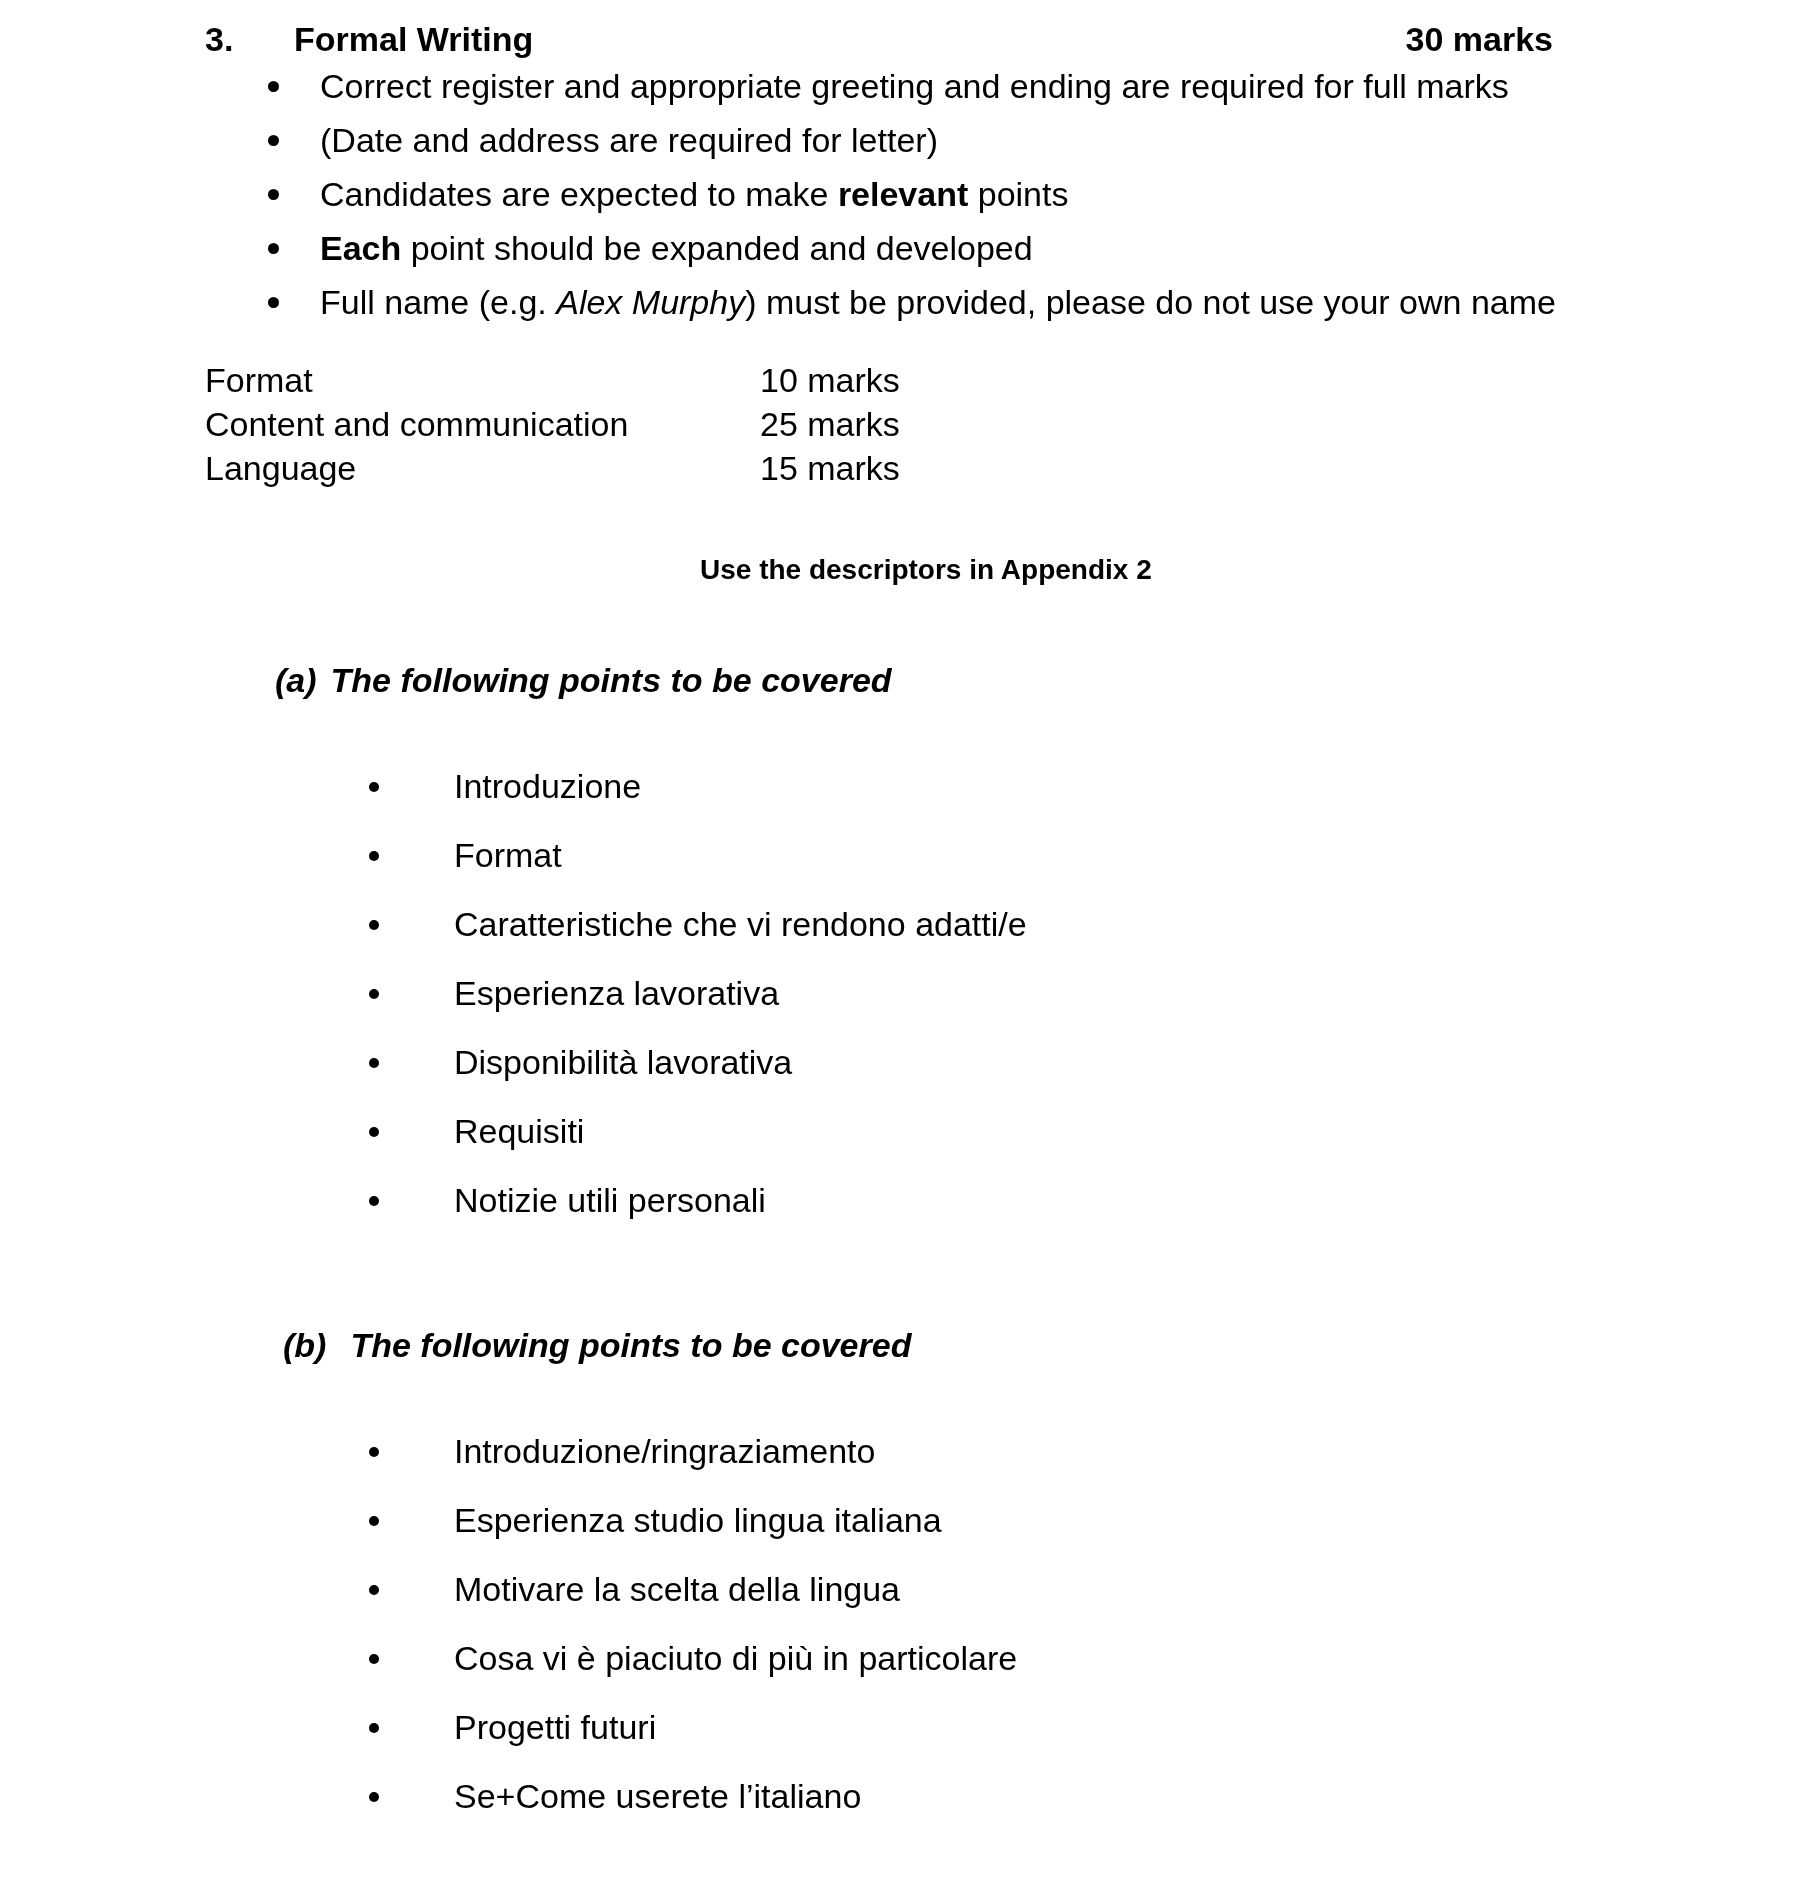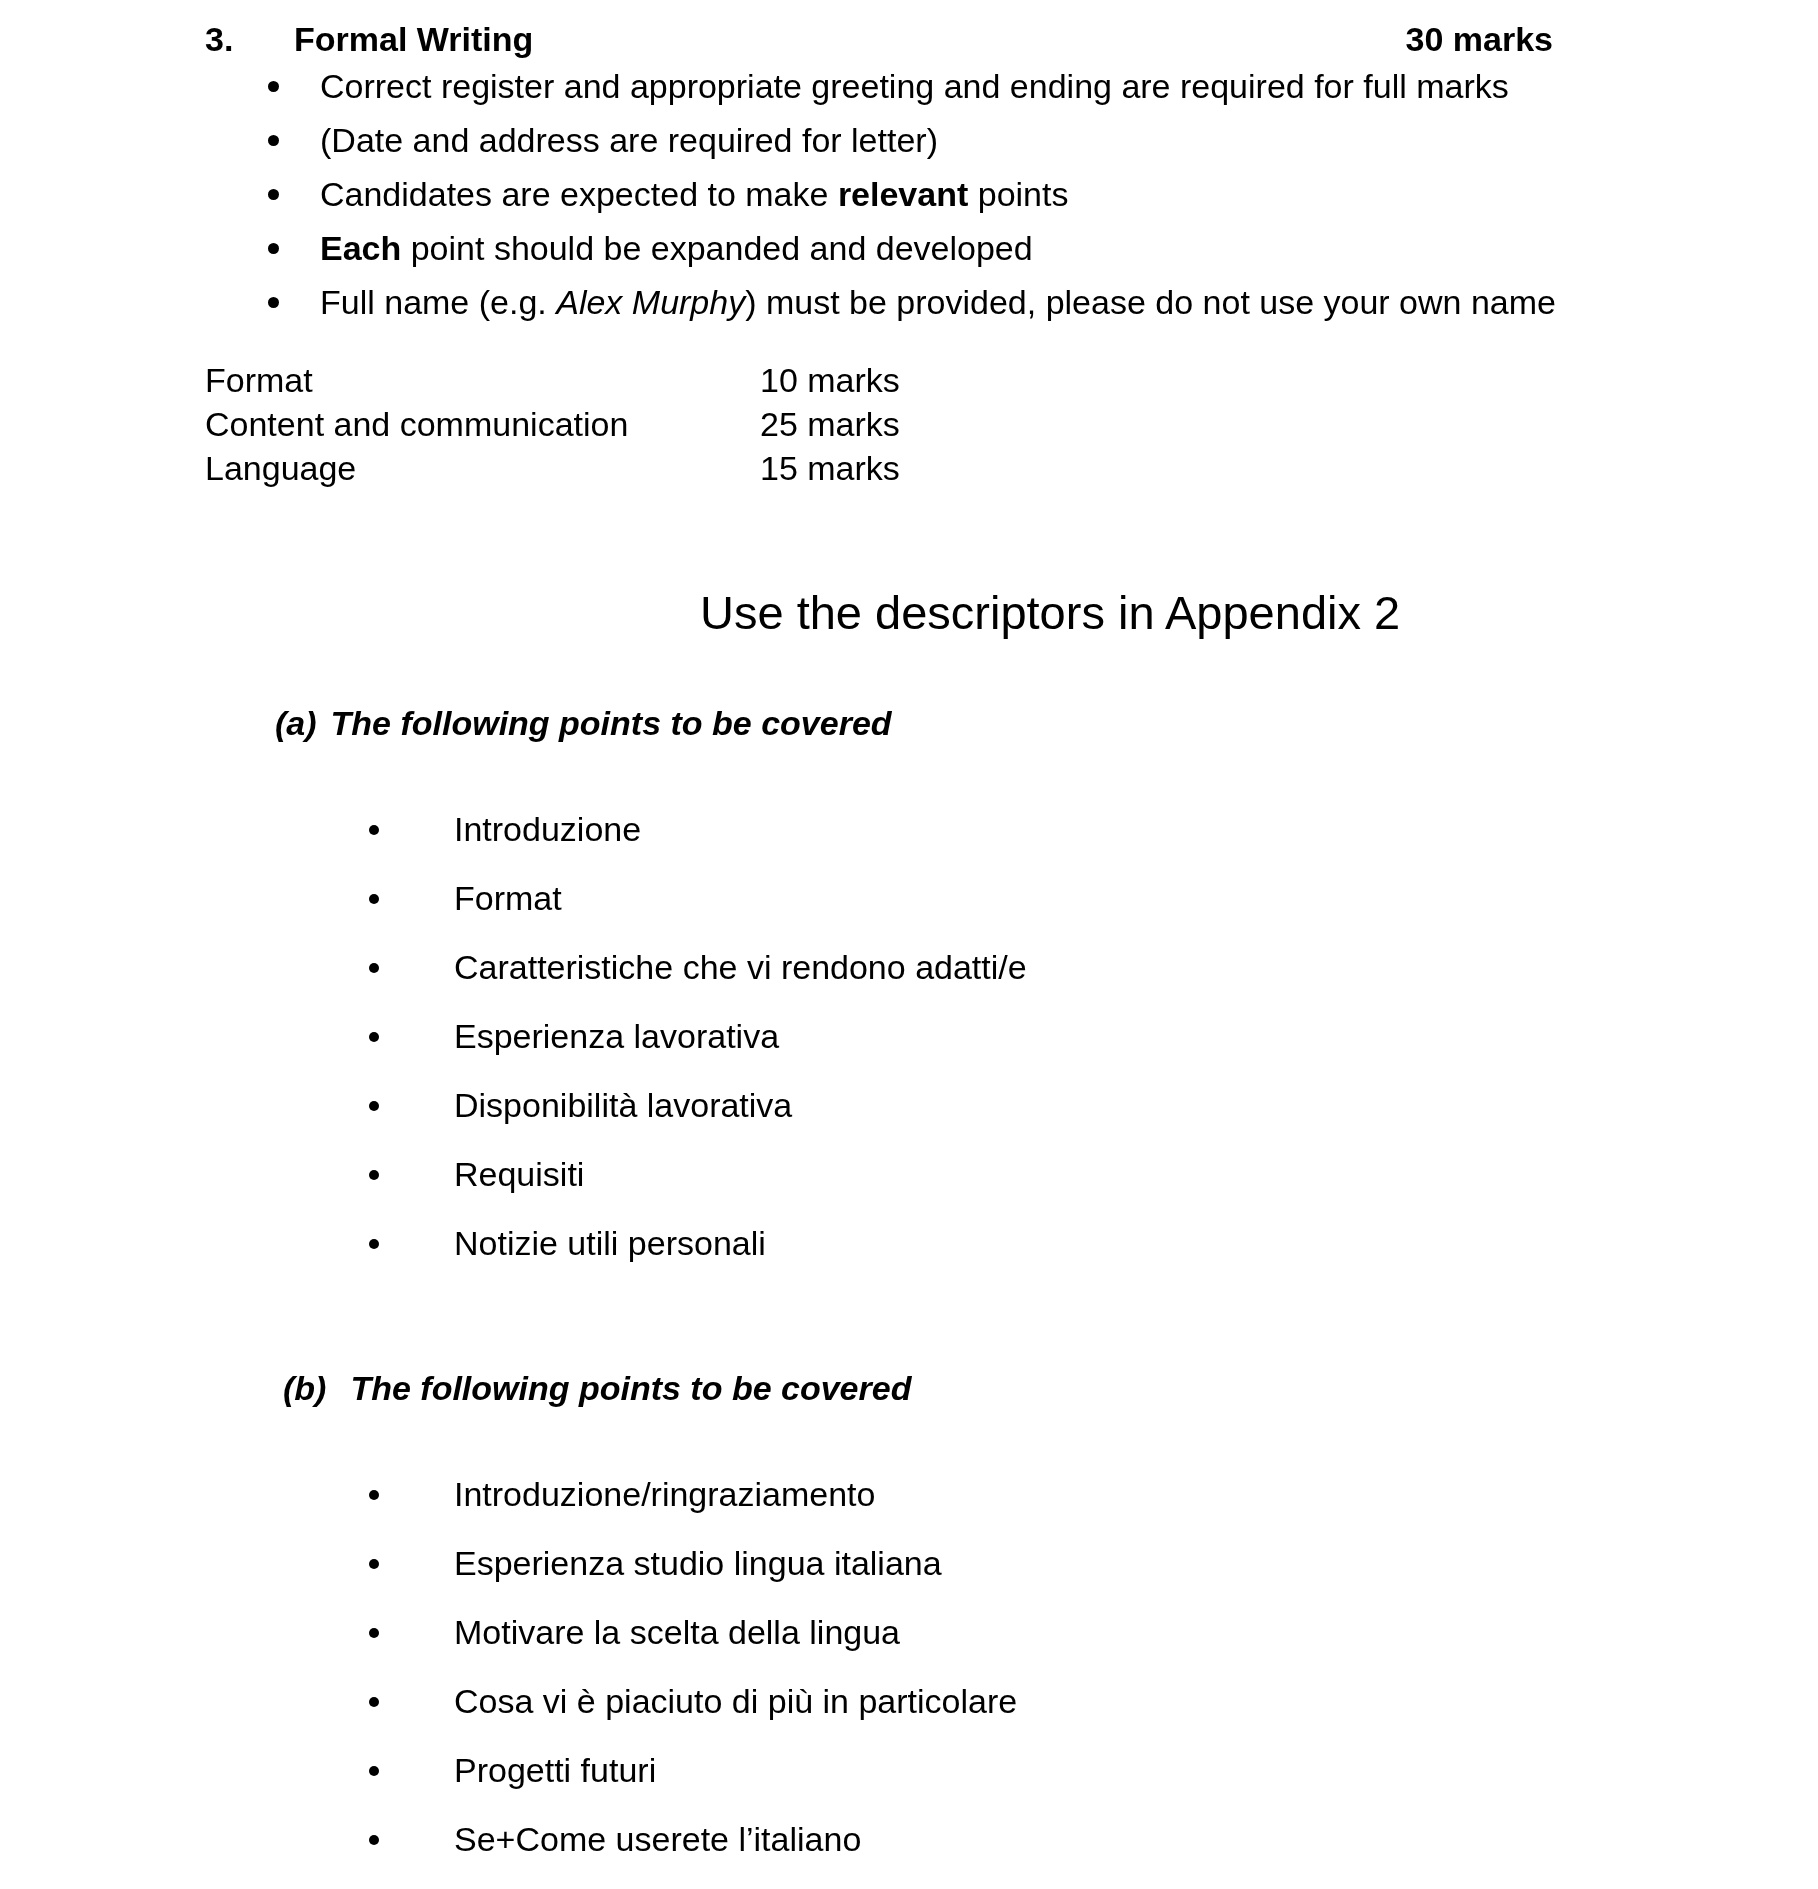--- a/index.html
+++ b/index.html
@@ -45,24 +45,24 @@
   }
   ul.req-list .bullet { left: 228px; width: 11px; height: 11px; margin-top: -5.5px; }
 
   
   .marks-table { margin-top: 29px; }
   .marks-row { display: flex; margin-left: 205px; line-height: 44px; }
   .marks-label { width: 555px; }
 
   
   .appendix-heading {
-    margin-top: 95px;
+    margin-top: 52px;
     margin-left: 700px;
-    font-size: 47px;
-    font-weight: normal;
+    font-size: 28px;
+    font-weight: bold;
     line-height: 56px;
   }
 
   
   .sec-heading {
     display: flex;
     font-weight: bold;
     font-style: italic;
     line-height: 44px;
   }

